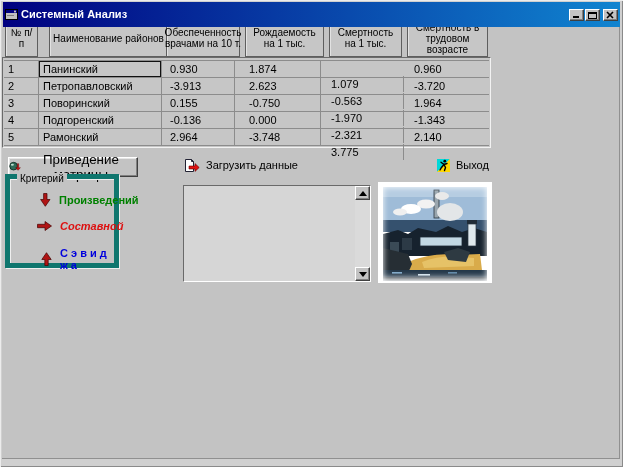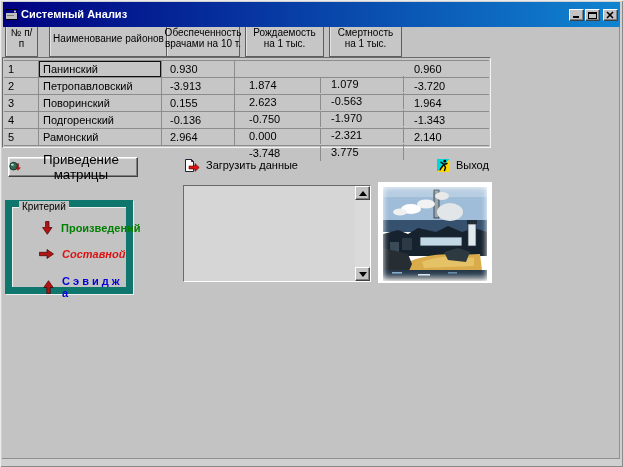--- a/index.html
+++ b/index.html
@@ -43,37 +43,37 @@
   .tpanel { position:absolute; left:2px; top:57px; width:489px; height:91px;
             border:1px solid; border-color:#6a6a6a #f2f2f2 #f2f2f2 #6a6a6a; background:#c6c6c6; }
   .rows { position:absolute; left:1px; top:2px; width:485px; }
   .trow { display:flex; height:17px; border-bottom:1px solid #8c8c8c; }
   .trow:first-child { border-top:1px solid #8c8c8c; height:18px; }
   .tcell { height:100%; display:flex; align-items:center; border-right:1px solid #8c8c8c;
            font-size:11px; overflow:hidden; white-space:nowrap; }
   .c-num  { width:35px;  padding-left:4px; }
   .c-name { width:123px; padding-left:4px; }
   .c-v0 { width:73px; padding-left:8px; }
-  .c-v1 { width:86px; padding-left:14px;margin-top:16px; }
+  .c-v1 { width:86px; padding-left:14px; }
   .c-v2 { width:83px; padding-left:10px;margin-top:15px; }
   .c-v3 { width:85px; padding-left:10px; border-right:none; }
   .sel { box-shadow: inset 0 0 0 1px #101010; }
 
   
   .btn-reduce { position:absolute; left:8px; top:157px; width:130px; height:20px;
                 background:#c3c3c3; border:1px solid; border-color:#ffffff #404040 #404040 #ffffff;
                 box-shadow: inset -1px -1px 0 #808080, inset 1px 1px 0 #e6e6e6;
                 display:flex; align-items:center; justify-content:center; gap:4px; cursor:default; }
   .flatbtn { position:absolute; display:flex; align-items:center; gap:6px; height:16px; cursor:default; }
   .fb-load { left:184px; top:157px; }
   .fb-exit { left:437px; top:157px; }
 
   
-  .gbox { position:absolute; left:5px; top:200px; width:128px; height:94px;
-          border:7px solid #0f766e; box-shadow: 1px 1px 0 #efefef, inset 1px 1px 0 #efefef; }
+  .gbox { position:absolute; left:5px; top:174px; width:114px; height:94px;
+          border:5px solid #0f766e; box-shadow: 1px 1px 0 #efefef, inset 1px 1px 0 #efefef; }
   .gbox .legend { position:absolute; left:7px; top:-6px; background:#c3c3c3; padding:0 3px;
                   font-size:10px; line-height:11px; }
   .crit { position:absolute; display:flex; align-items:center; font-weight:bold; font-size:11px; }
   .crit .aw { flex:none; margin-right:8px; }
   .crit0 { left:30px; top:14px; }
   .crit1 { left:27px; top:41px; }
   .crit2 { left:31px; top:68px; }
   .crit1 .lbl { font-style:italic; }
 
   
@@ -130,20 +130,23 @@
       <span>Наименование районов</span>
     </div>
   <div class="hcell h2">
       <span>Обеспеченность врачами на 10 т.</span>
     </div>
   <div class="hcell h3">
       <span>Рождаемость на 1 тыс.</span>
     </div>
   <div class="hcell h4">
       <span>Смертность на 1 тыс.</span>
+    </div>
+  <div class="hcell h5">
+      <span>Смертность в трудовом возрасте</span>
     </div>
 
   <div class="tpanel">
     <div class="rows">
       <div class="trow">
         <div class="tcell c-num">1</div>
         <div class="tcell c-name sel">Панинский</div>
         <div class="tcell c-v0">0.930</div>
         <div class="tcell c-v1">1.874</div>
         <div class="tcell c-v2">1.079</div>

